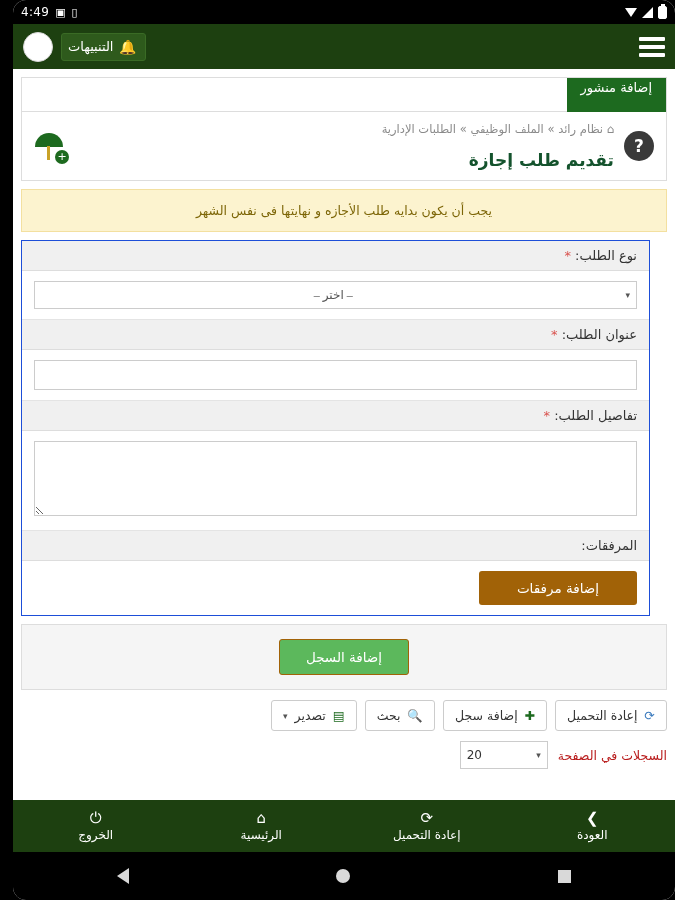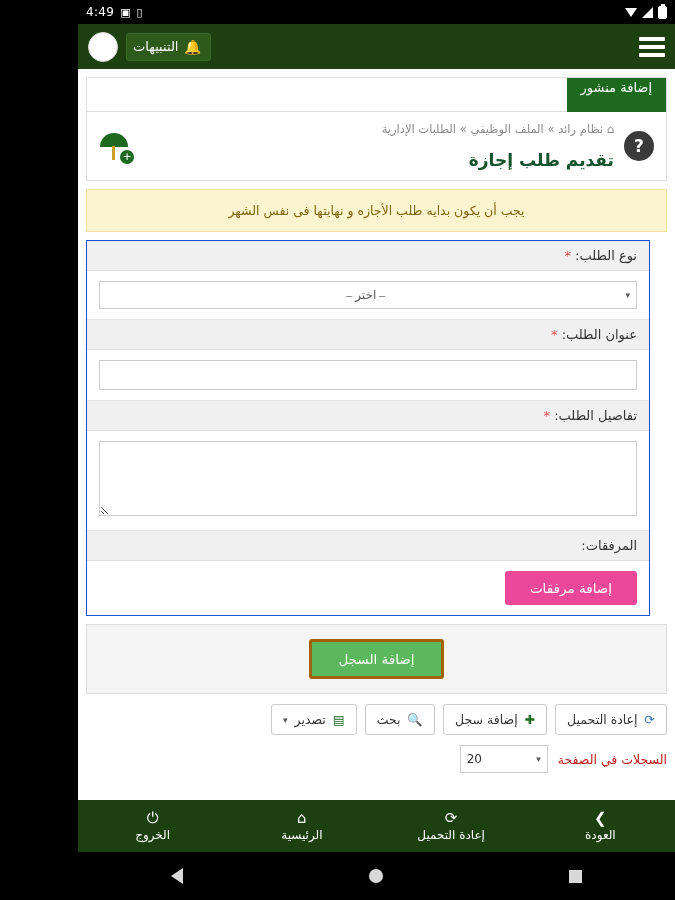--- a/index.html
+++ b/index.html
@@ -4,23 +4,24 @@
 <style>
   * { box-sizing: border-box; }
   html, body {
     margin: 0; padding: 0;
     width: 675px; height: 900px;
     background: #000;
     font-family: "DejaVu Sans", sans-serif;
   }
   #app {
     position: relative;
-    width: 597px; height: 900px;
+    width: 662px; height: 900px;
     overflow: hidden;
     background: #ffffff;
+    border-radius: 13px;
   }
 
   
   .statusbar {
     height: 24px;
     background: #000000;
     color: #ffffff;
     display: flex;
     align-items: center;
     justify-content: space-between;
@@ -238,41 +239,41 @@
     height: 75px;
     border: 1px solid #cccccc;
     background: #ffffff;
   }
   .attach-row {
     padding: 10px 12px;
     display: flex;
     justify-content: flex-start;
   }
   .btn-green-dark {
-    background: #ec4899;
+    background: #a16207;
     color: #ffffff;
     border: none;
     font-size: 13.5px;
-    padding: 9px 25px;
+    padding: 9px 38px;
     border-radius: 3px;
     font-family: "DejaVu Sans", sans-serif;
   }
 
   .addrec-band {
     margin: 8px 8px 0 8px;
     background: #f5f5f5;
     border: 1px solid #dddddd;
     padding: 14px;
     display: flex;
     justify-content: center;
   }
   .btn-green-light {
     background: #5cb85c;
     color: #ffffff;
-    border: 3px solid #a16207;
+    border: 1px solid #a16207;
     font-size: 13.5px;
     padding: 9px 26px;
     border-radius: 3px;
     font-family: "DejaVu Sans", sans-serif;
   }
 
   .toolbar {
     margin: 10px 8px 0 8px;
     display: flex;
     justify-content: flex-start;

